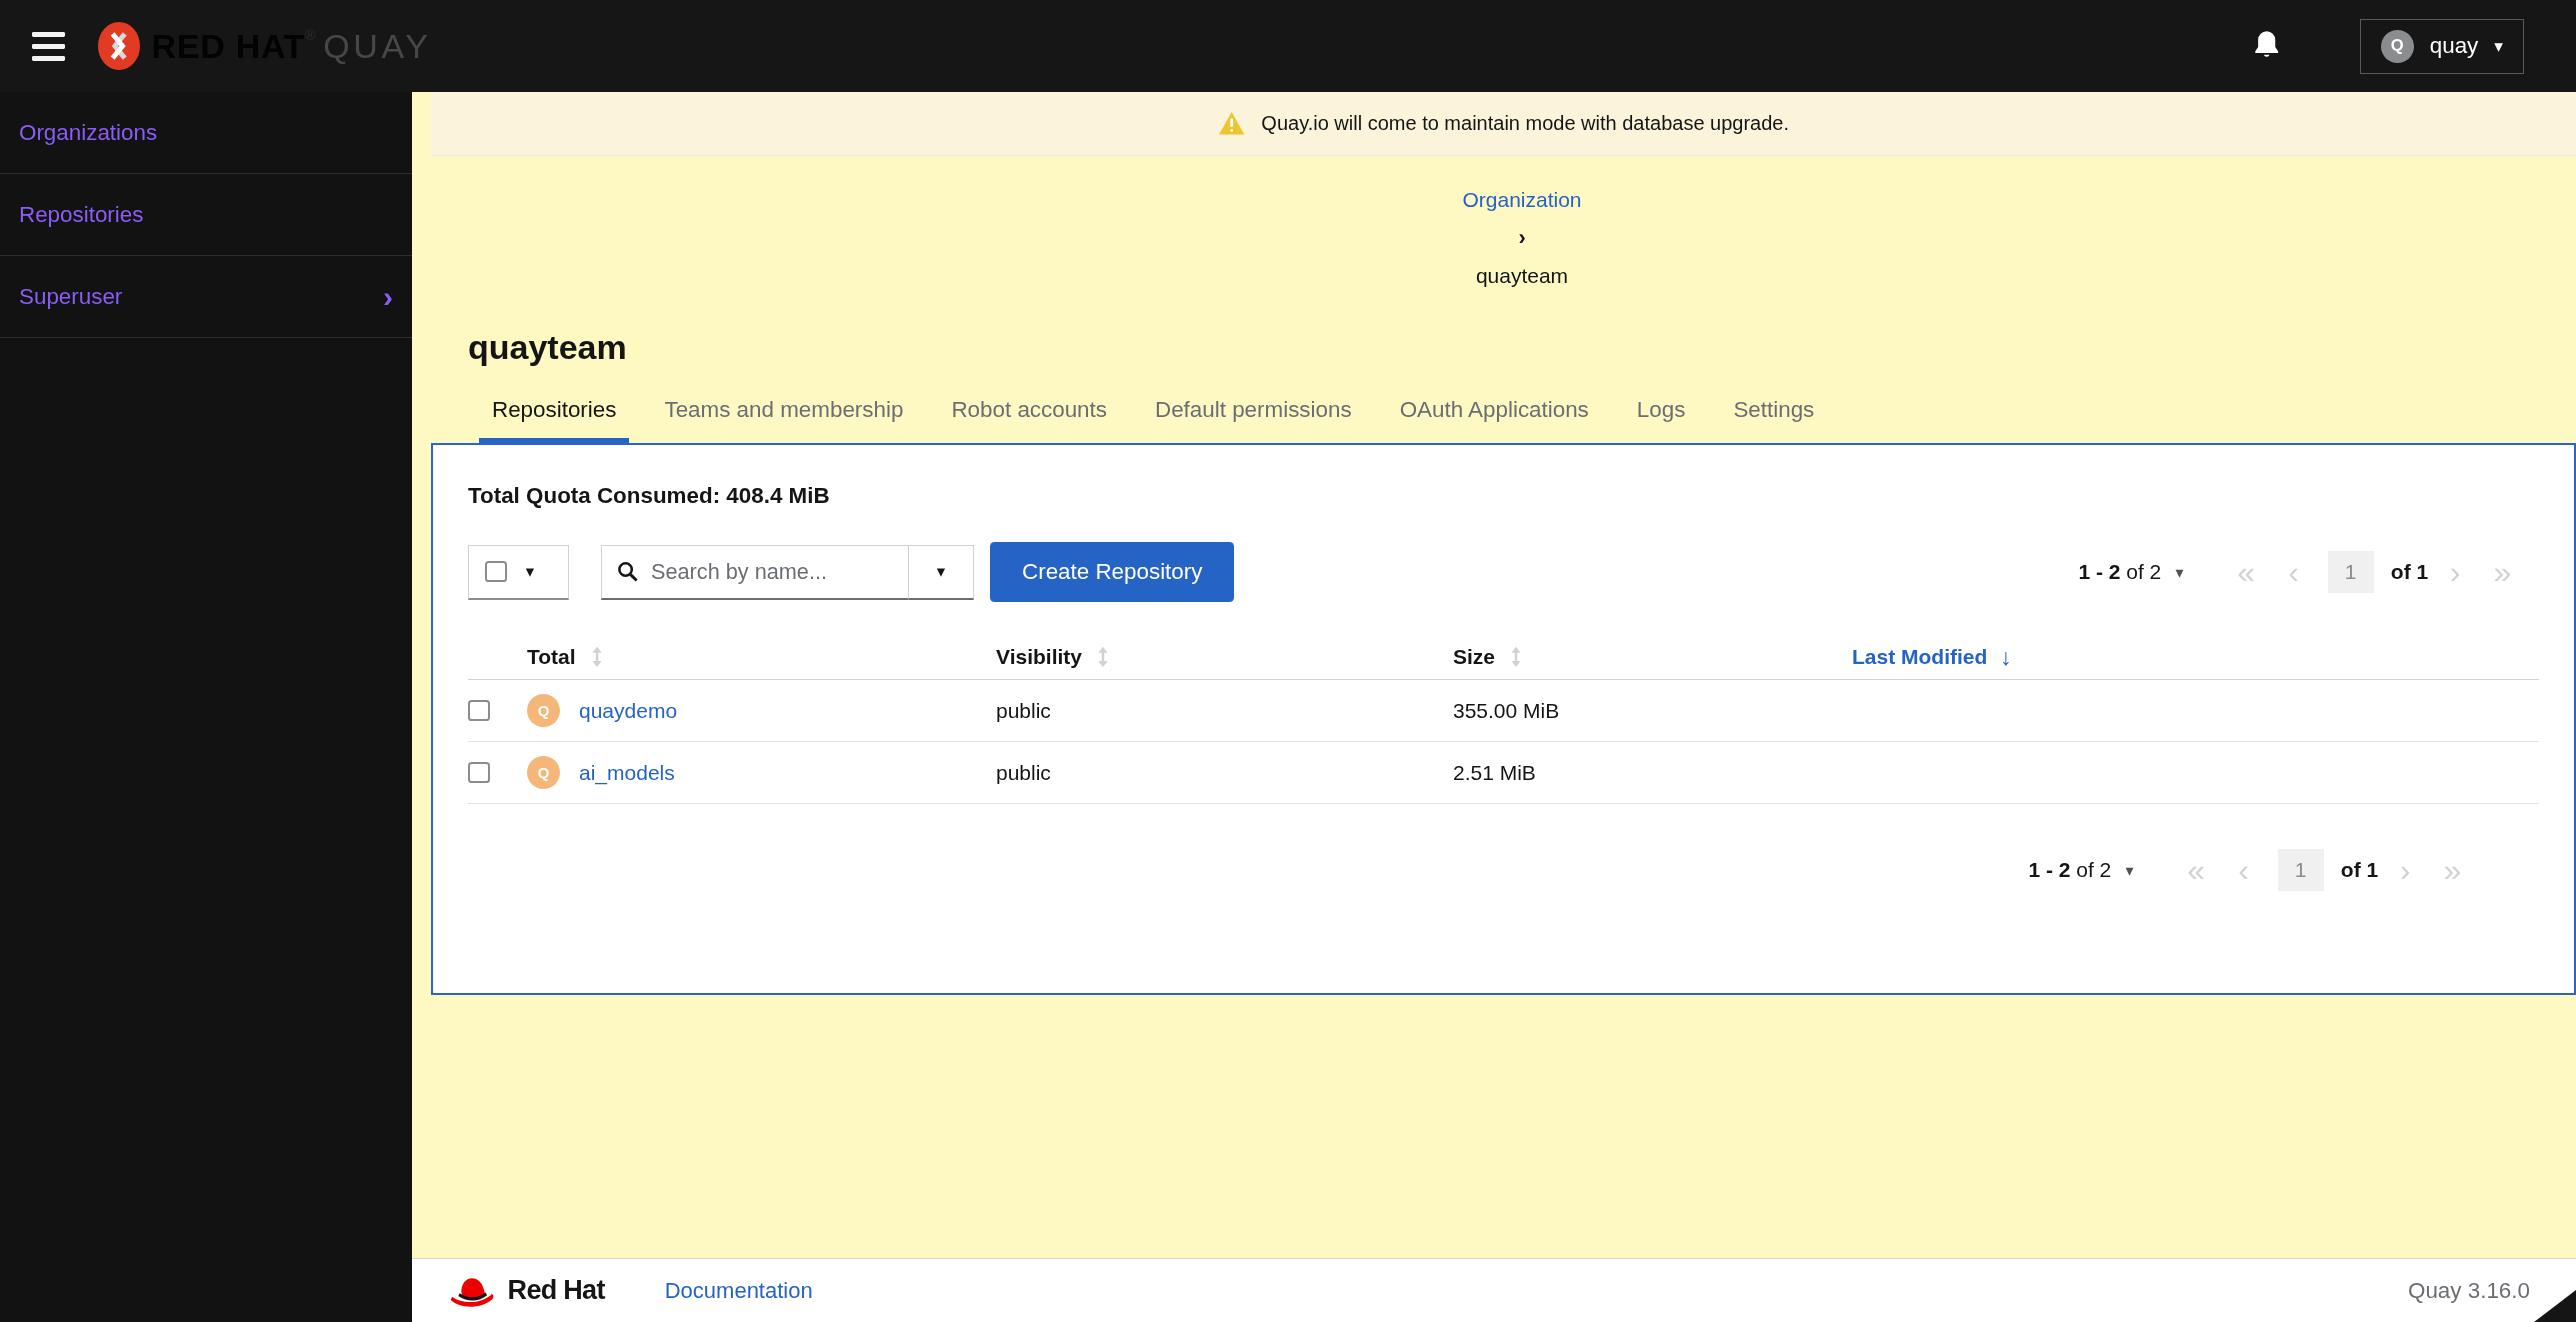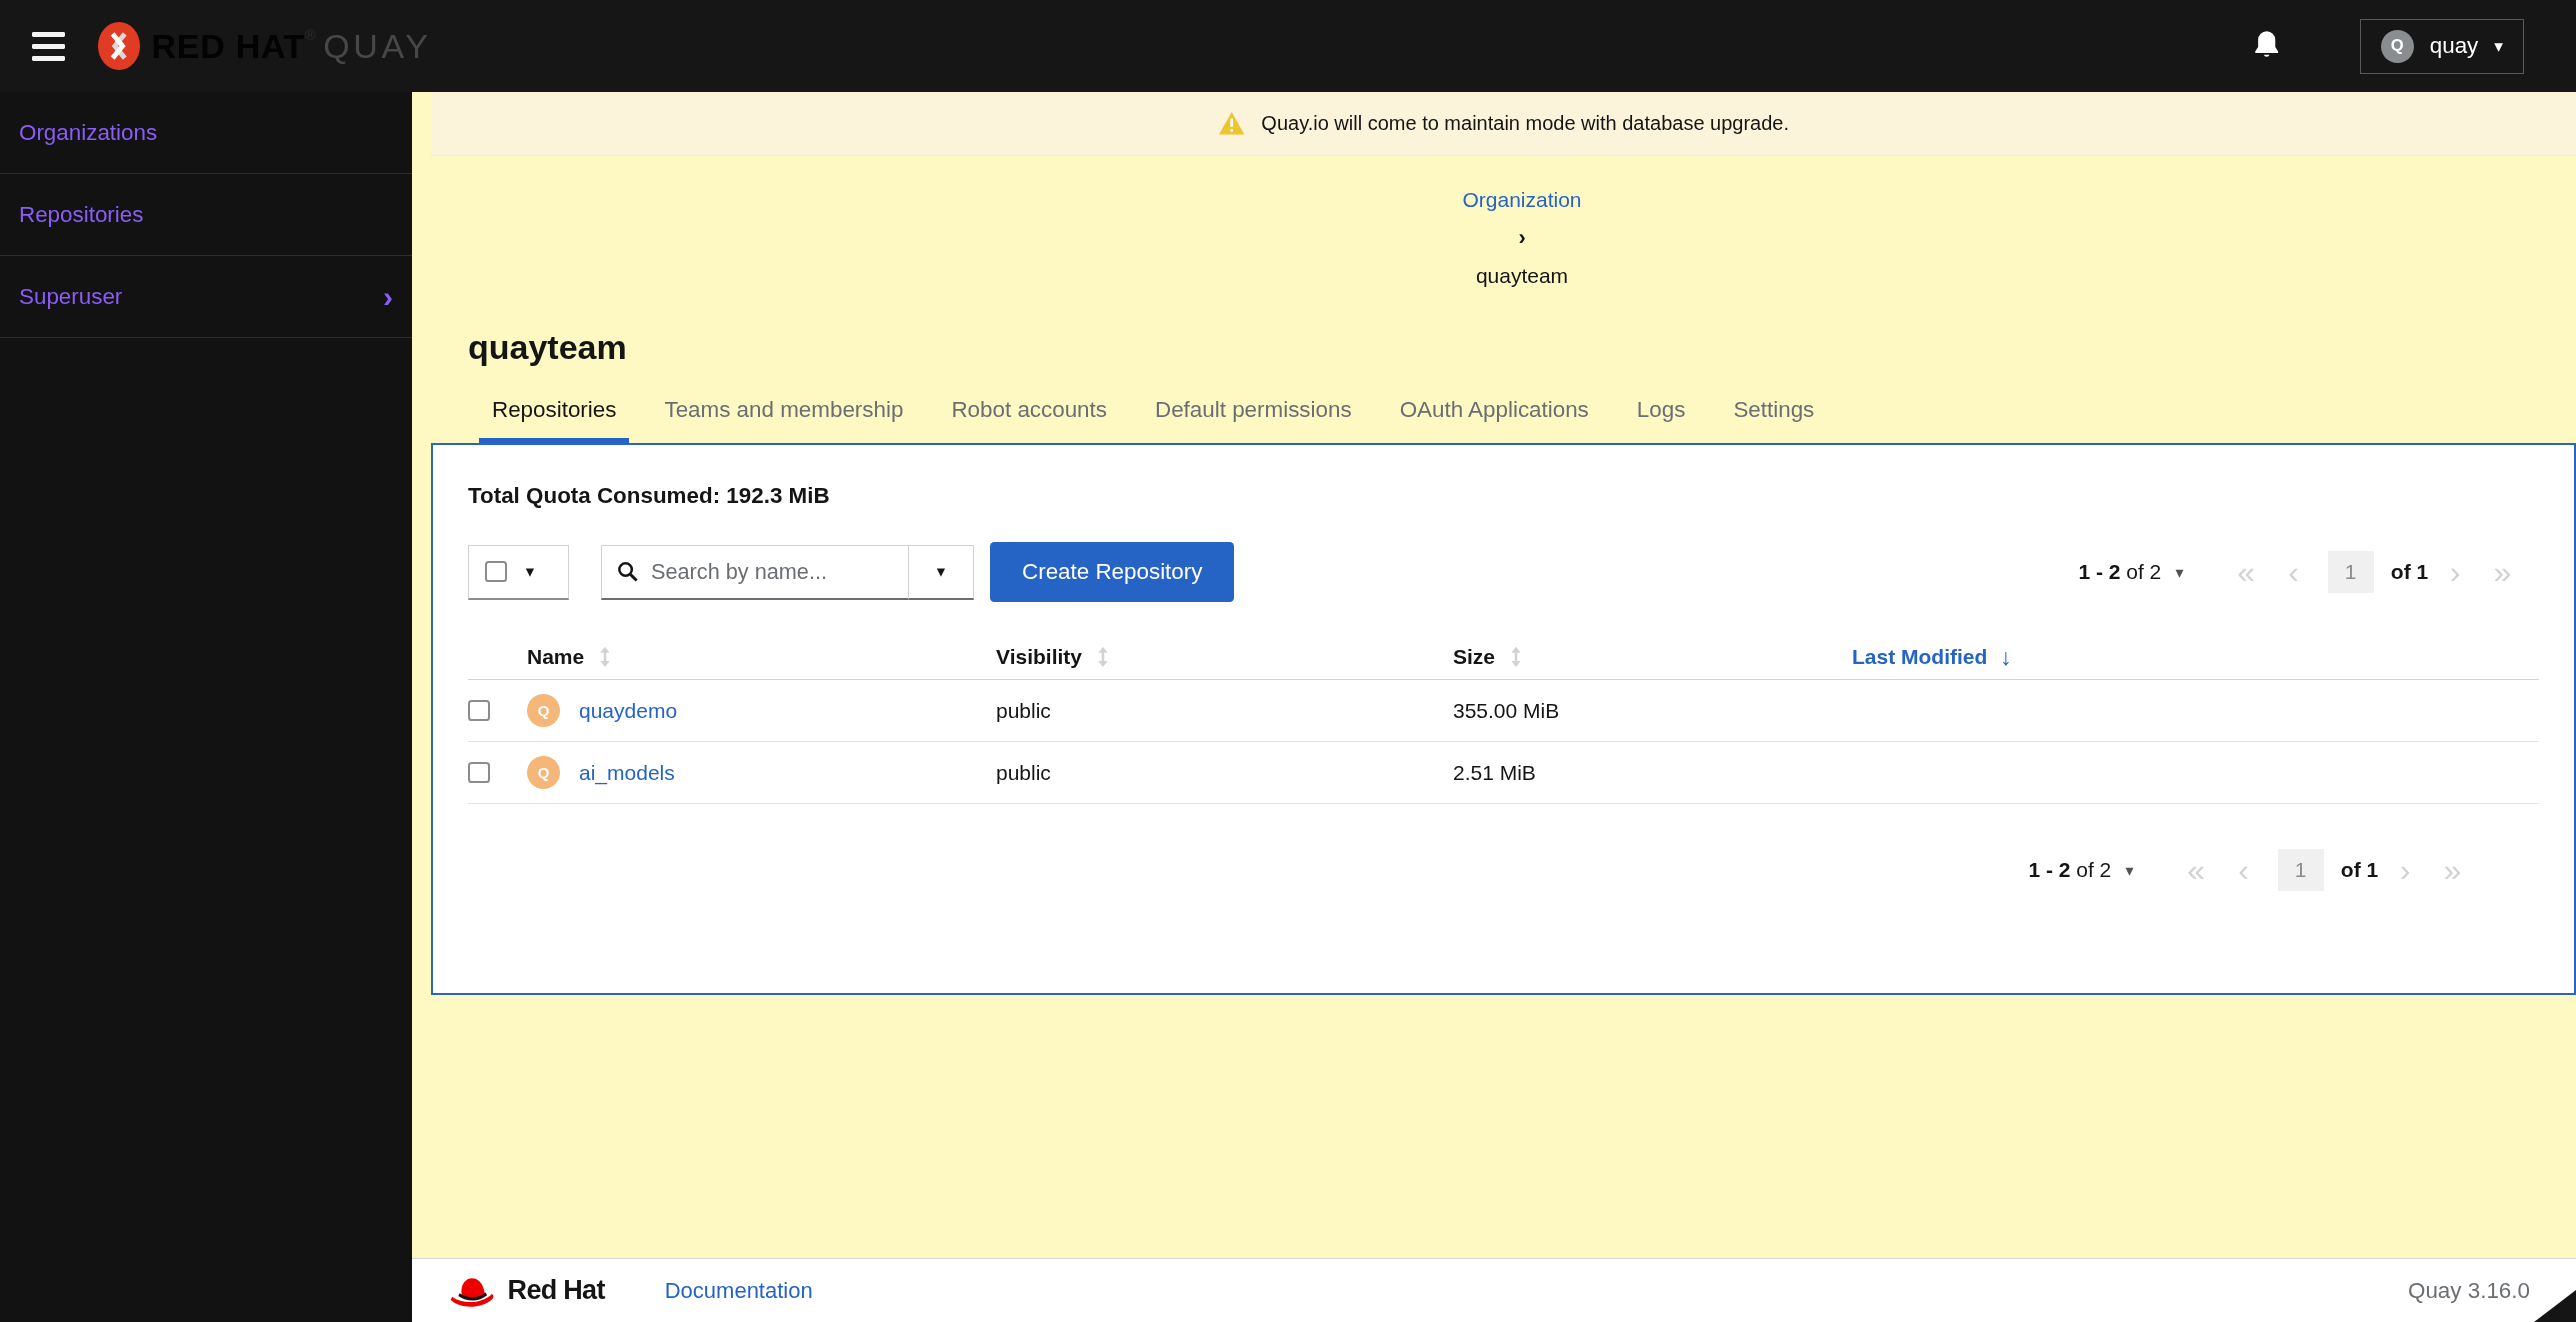--- a/index.html
+++ b/index.html
@@ -186,21 +186,21 @@
     <div class="tab active">Repositories</div>
     <div class="tab">Teams and membership</div>
     <div class="tab">Robot accounts</div>
     <div class="tab">Default permissions</div>
     <div class="tab">OAuth Applications</div>
     <div class="tab">Logs</div>
     <div class="tab">Settings</div>
   </div>
 
   <section class="panel">
-    <div class="quota">Total Quota Consumed: 192.3 MiB</div>
+    <div class="quota">Total Quota Consumed: 408.4 MiB</div>
 
     <div class="toolbar">
       <div class="bulk-select">
         <div class="checkbox"></div>
         <span class="caret">▾</span>
       </div>
       <div class="search-group">
         <div class="search-box">
           <svg width="23" height="23" viewBox="0 0 24 24">
             <circle cx="10" cy="10" r="6.5" stroke="#151515" stroke-width="2.6" fill="none"></circle>
@@ -224,21 +224,21 @@
         <button class="pag-btn">›</button>
         <button class="pag-btn">»</button>
       </div>
     </div>
 
     <div class="repo-table">
       <div class="thead">
         <div class="col-cb"></div>
         <div class="col-name">
             <span class="sort-wrap">
-          <span>Name</span>
+          <span>Total</span>
           <svg class="sort-icon" width="16" height="21.7" viewBox="0 0 10 16">
                 <path d="M5 0.5 L8.4 5 H1.6 Z" fill="#d2d2d2"></path>
                 <path d="M5 15.5 L1.6 11 H8.4 Z" fill="#d2d2d2"></path>
                 <rect x="4.1" y="4" width="1.8" height="8" fill="#d2d2d2"></rect>
               </svg>
         </span>
           </div>
         <div class="col-vis"><span class="sort-wrap">
           <span>Visibility</span>
           <svg class="sort-icon" width="16" height="21.7" viewBox="0 0 10 16">

